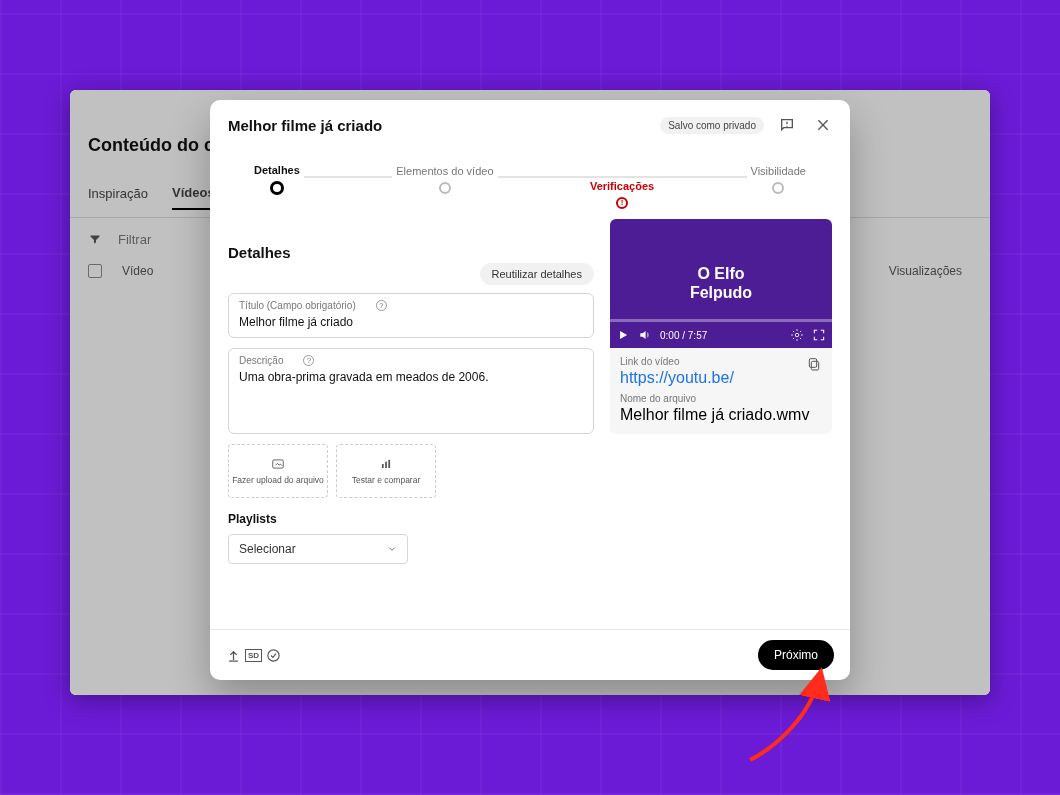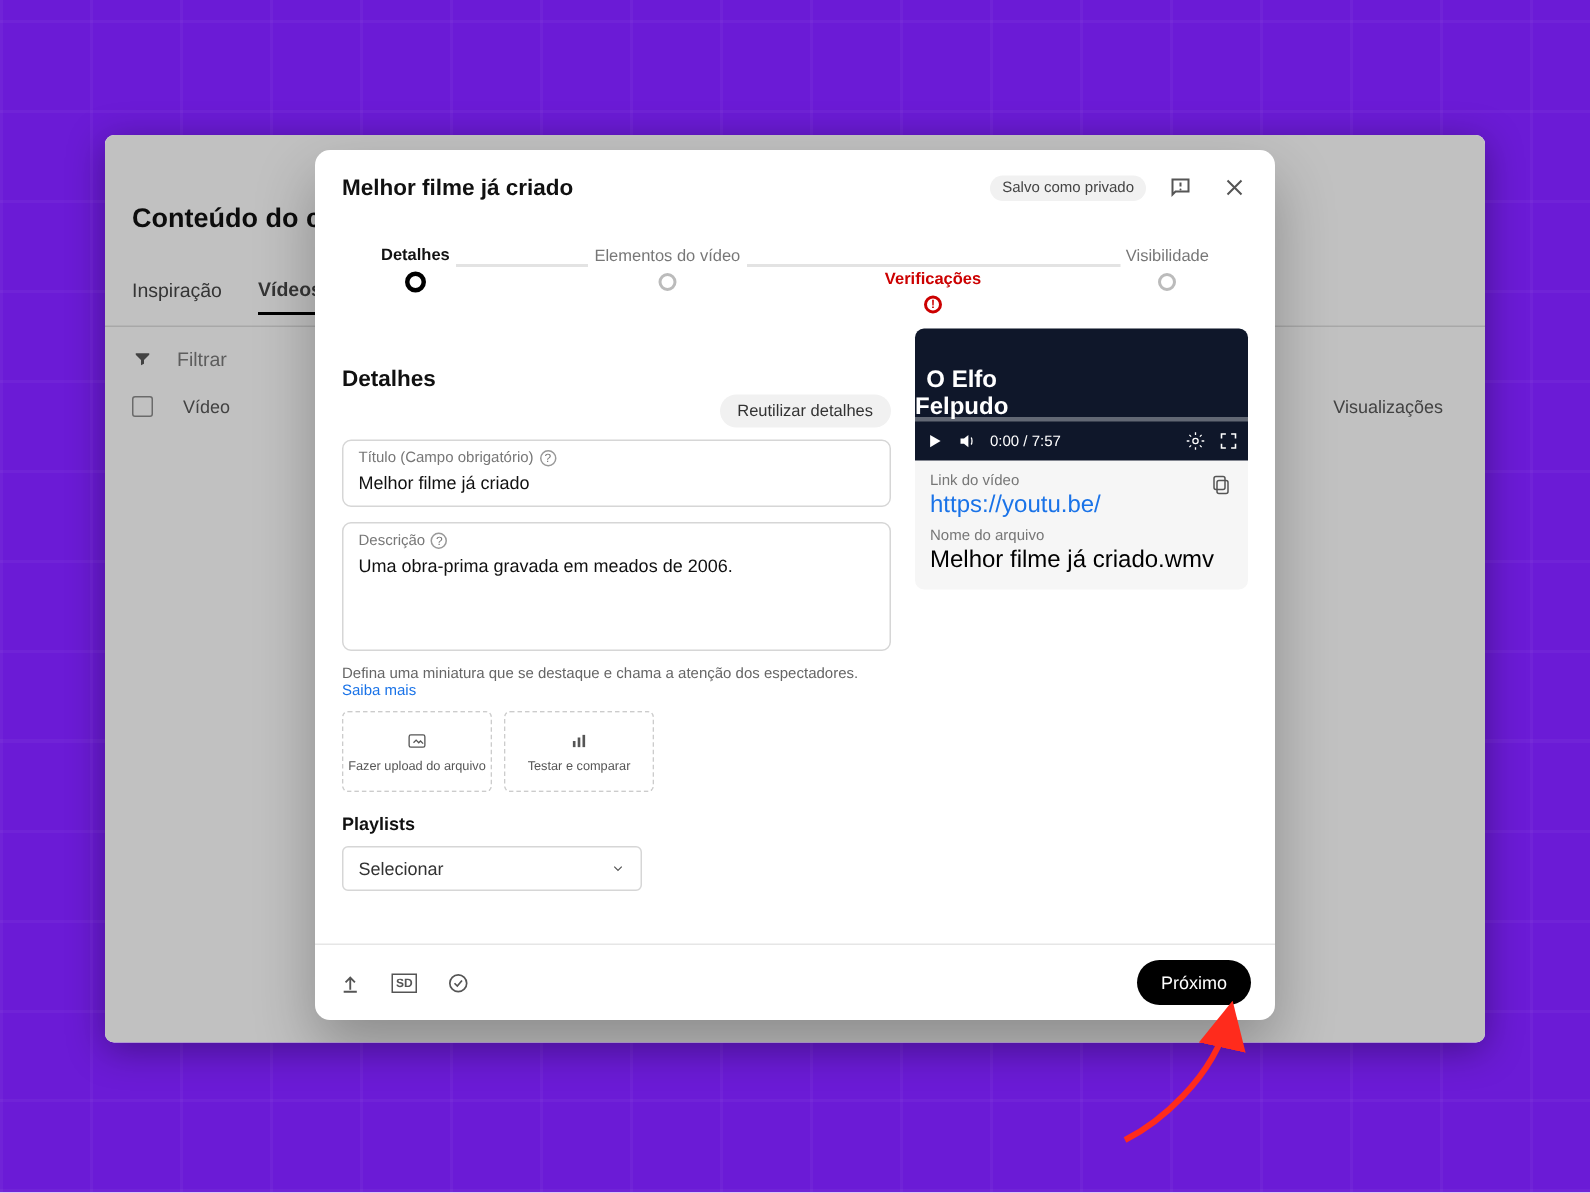--- a/index.html
+++ b/index.html
@@ -116,70 +116,70 @@
   .section-title { font-size:15px; font-weight:700; color:#111; }
   .reuse-chip {
     margin-left:auto; font-size:11px; color:#333;
     background:#f1f1f1; padding:5px 12px; border-radius:14px;margin-top:44px;
   }
 
   .field {
     border:1px solid #d6d6d6; border-radius:6px;
     padding:6px 10px 8px; margin-bottom:10px;
   }
-  .field-label { font-size:10px; color:#777; display:flex;gap:4px;}
+  .field-label { font-size:10px; color:#777; display:flex;gap:20px;}
   .help-dot { width:11px;height:11px;border:1px solid #999;border-radius:50%;display:inline-flex;align-items:center;justify-content:center;font-size:8px;color:#777;}
   .field-value { font-size:12px; color:#111; margin-top:4px; }
   .field.desc { min-height: 86px; }
 
   .subsection-title { font-size:12px; font-weight:700; color:#111; margin-top:6px; }
   .subsection-sub { font-size:10px; color:#666; margin-top:2px; }
   .subsection-sub a { color:#1a73e8; text-decoration:none; }
 
   .thumb-row { display:flex; gap:8px; margin-top:8px; }
   .thumb-card {
     width:100px; height:54px; border:1px dashed #ccc; border-radius:4px;
     display:flex;flex-direction:column;align-items:center;justify-content:center;
     font-size:8.5px;color:#555;gap:4px;text-align:center;padding:2px;
   }
   .thumb-card.solid { border-style:solid; }
   .thumb-ico{width:16px;height:14px;}
 
   .playlist-select {
     margin-top:8px; border:1px solid #d6d6d6; border-radius:4px;
     height:30px; display:flex; align-items:center; justify-content:space-between;
-    padding:0 10px; font-size:12px; color:#333; width:200px;
+    padding:0 10px; font-size:12px; color:#333; width:180px;
   }
   .chevron { width:10px;height:10px; }
 
   .preview-panel {
     background:#f6f6f6; border-radius:6px; padding-bottom:10px;
   }
   .preview-video {
-    background:#0f172a; border-radius:6px 6px 0 0;
-    height:88px; position:relative; color:#fff;
-    display:flex;flex-direction:column;align-items:flex-start;justify-content:center;
+    background:#4c1d95; border-radius:6px 6px 0 0;
+    height:129px; position:relative; color:#fff;
+    display:flex;flex-direction:column;align-items:center;justify-content:center;
   }
   .preview-video .vtitle{font-size:16px;font-weight:700;line-height:1.15;text-align:center;}
   .pv-bar{position:absolute;left:0;right:0;bottom:0;height:26px;display:flex;align-items:center;gap:8px;padding:0 6px;font-size:10px;}
   .pv-progress{position:absolute;left:0;right:0;bottom:26px;height:3px;background:rgba(255,255,255,.35);}
   .pv-ico{width:14px;height:14px;fill:#fff;color:#fff;}
   .pv-spacer{flex:1}
 
   .info-block { padding:8px 10px 0; display:flex; gap:8px; }
   .info-left{flex:1}
   .info-label{font-size:10px;color:#777}
   .info-val{font-size:16px;margin-top:2px;word-break:break-all;}
   .info-val.link{color:#1a73e8}
 
   .modal-footer{
     border-top:1px solid #e6e6e6;
     display:flex; align-items:center;
     padding:10px 16px;
-    gap:20px;
+    gap:4px;
     font-size:11px;color:#555;
   }
   .foot-ico{width:15px;height:15px;fill:#555;color:#555;}
   .foot-msg a{color:#1a73e8;text-decoration:none;}
   .btn-next{
     margin-left:auto;background:#000;color:#fff;border:none;
     padding:8px 16px;border-radius:16px;font-size:12px;cursor:pointer;
   }
 
   .annot-arrow{
@@ -275,24 +275,20 @@
             </div>
 
             <div class="field desc">
               <div class="field-label">
                 <span>Descrição</span>
                 <span class="help-dot">?</span>
               </div>
               <div class="field-value">Uma obra-prima gravada em meados de 2006.</div>
             </div>
 
-            <div class="subsection-sub">
-              <span>Defina uma miniatura que se destaque e chama a atenção dos espectadores.</span>
-              <a href="#">Saiba mais</a>
-            </div>
             <div class="thumb-row">
               <div class="thumb-card">
                 <svg class="thumb-ico" viewBox="0 0 24 24">
                     <rect x="3" y="5" width="18" height="14" rx="2" fill="none" stroke="#555" stroke-width="1.5"></rect>
                     <path d="M8 14l3-3 3 3 2-2 3 3" fill="none" stroke="#555" stroke-width="1.5"></path>
                   </svg>
                 <span>Fazer upload do arquivo</span>
               </div>
               <div class="thumb-card">
                 <svg class="thumb-ico" viewBox="0 0 24 24">

